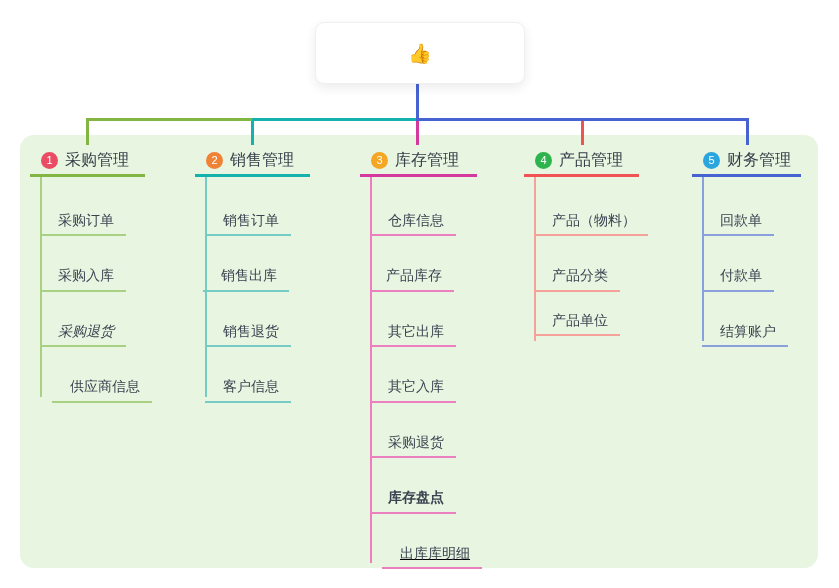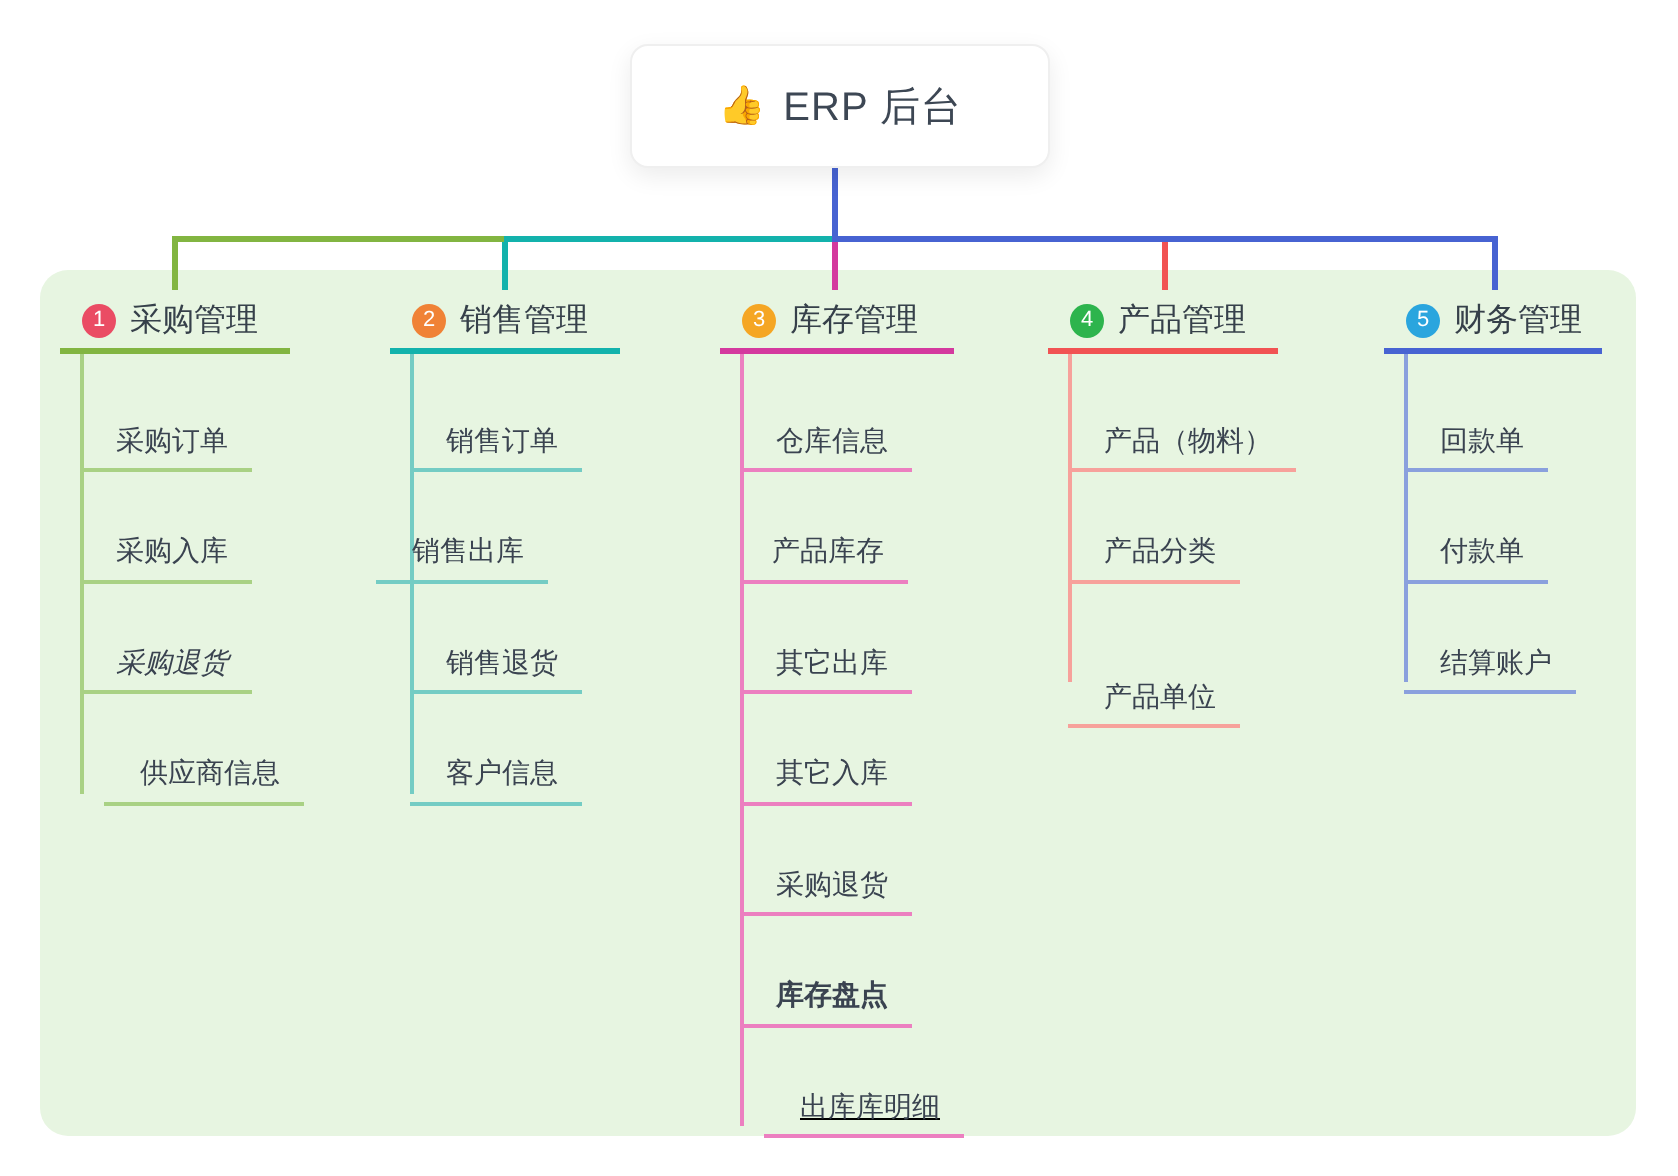--- a/index.html
+++ b/index.html
@@ -37,21 +37,20 @@
       <div class="line" style="left: 415.5px; top: 120px; width: 3px; height: 25px; background: rgb(212, 57, 158);"></div>
       <div class="line" style="left: 580.5px; top: 120px; width: 3px; height: 25px; background: rgb(241, 83, 83);"></div>
       <div class="line" style="left: 745.5px; top: 120px; width: 3px; height: 25px; background: rgb(71, 99, 210);"></div>
       <div class="line" style="left: 85.5px; top: 118px; width: 166.5px; height: 3px; background: rgb(130, 181, 65);"></div>
       <div class="line" style="left: 252px; top: 118px; width: 165px; height: 3px; background: rgb(19, 178, 172);"></div>
       <div class="line" style="left: 417px; top: 118px; width: 331.5px; height: 3px; background: rgb(71, 99, 210);"></div>
       <div class="line" style="left: 415.5px; top: 82px; width: 3px; height: 39px; background: rgb(71, 99, 210);"></div>
     </div>
   <div class="root-card">
     <span class="emoji">👍</span>
-    <span class="root-title">ERP 后台</span>
   </div>
   <div id="branches">
       <div class="branch-header" style="left: 30px; top: 146px; width: 115px; border-bottom: 3px solid rgb(130, 181, 65);">
         <span class="badge" style="background: rgb(234, 76, 100);">1</span>
         <span class="branch-title">采购管理</span>
       </div>
       <div class="line" style="left: 40px; top: 177px; width: 2px; height: 219.5px; background: rgb(169, 209, 132);"></div>
       <div class="leaf" style="left: 40px; top: 198px; border-bottom: 2px solid rgb(169, 209, 132);">
         <span>采购订单</span>
       </div>
@@ -65,21 +64,21 @@
         <span>供应商信息</span>
       </div>
       <div class="branch-header" style="left: 195px; top: 146px; width: 115px; border-bottom: 3px solid rgb(19, 178, 172);">
         <span class="badge" style="background: rgb(240, 130, 54);">2</span>
         <span class="branch-title">销售管理</span>
       </div>
       <div class="line" style="left: 205px; top: 177px; width: 2px; height: 219.5px; background: rgb(116, 204, 196);"></div>
       <div class="leaf" style="left: 205px; top: 198px; border-bottom: 2px solid rgb(116, 204, 196);">
         <span>销售订单</span>
       </div>
-      <div class="leaf" style="left: 188px; top: 253.5px; border-bottom: 2px solid rgb(116, 204, 196);">
+      <div class="leaf" style="left: 203px; top: 253.5px; border-bottom: 2px solid rgb(116, 204, 196);">
         <span>销售出库</span>
       </div>
       <div class="leaf" style="left: 205px; top: 309px; border-bottom: 2px solid rgb(116, 204, 196);">
         <span>销售退货</span>
       </div>
       <div class="leaf" style="left: 205px; top: 364.5px; border-bottom: 2px solid rgb(116, 204, 196);">
         <span>客户信息</span>
       </div>
       <div class="branch-header" style="left: 360px; top: 146px; width: 117px; border-bottom: 3px solid rgb(212, 57, 158);">
         <span class="badge" style="background: rgb(245, 166, 35);">3</span>
@@ -111,21 +110,21 @@
         <span class="badge" style="background: rgb(45, 180, 77);">4</span>
         <span class="branch-title">产品管理</span>
       </div>
       <div class="line" style="left: 534px; top: 177px; width: 2px; height: 164px; background: rgb(247, 161, 155);"></div>
       <div class="leaf" style="left: 534px; top: 198px; border-bottom: 2px solid rgb(247, 161, 155);">
         <span>产品（物料）</span>
       </div>
       <div class="leaf" style="left: 534px; top: 253.5px; border-bottom: 2px solid rgb(247, 161, 155);">
         <span>产品分类</span>
       </div>
-      <div class="leaf" style="left: 534px; top: 326px; border-bottom: 2px solid rgb(247, 161, 155); justify-content: center;">
+      <div class="leaf" style="left: 534px; top: 298px; border-bottom: 2px solid rgb(247, 161, 155); justify-content: center;">
         <span>产品单位</span>
       </div>
       <div class="branch-header" style="left: 692px; top: 146px; width: 109px; border-bottom: 3px solid rgb(71, 99, 210);">
         <span class="badge" style="background: rgb(42, 165, 222);">5</span>
         <span class="branch-title">财务管理</span>
       </div>
       <div class="line" style="left: 702px; top: 177px; width: 2px; height: 164px; background: rgb(138, 160, 221);"></div>
       <div class="leaf" style="left: 702px; top: 198px; border-bottom: 2px solid rgb(138, 160, 221);">
         <span>回款单</span>
       </div>

